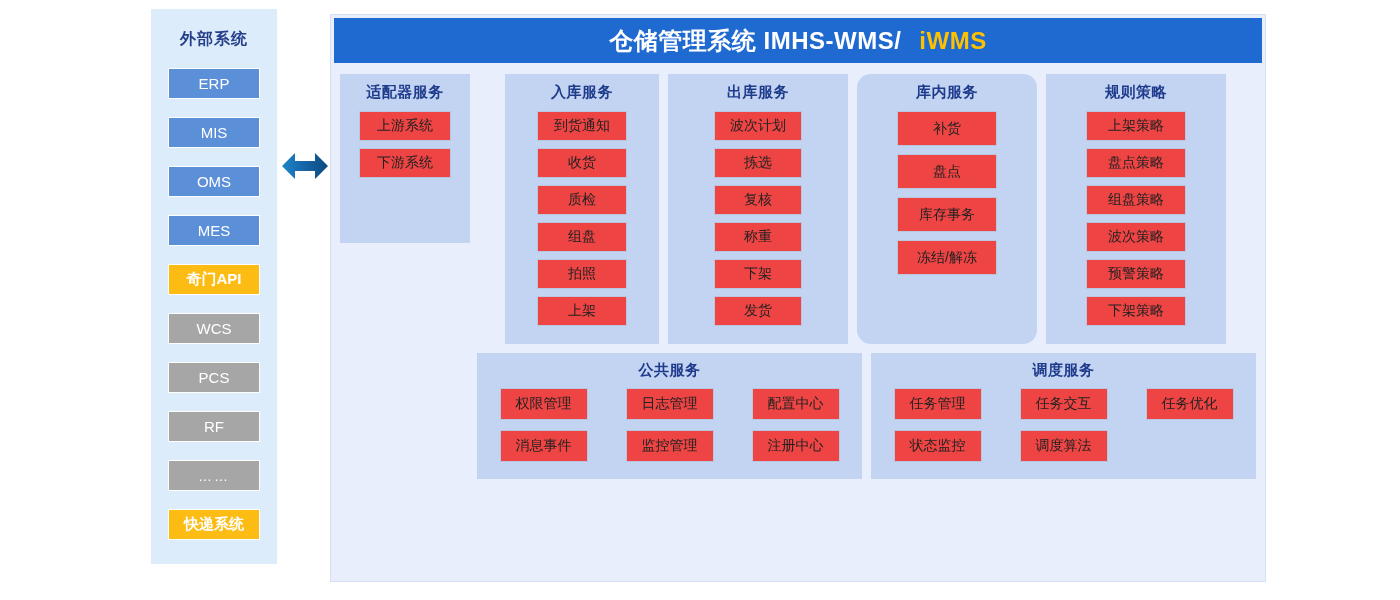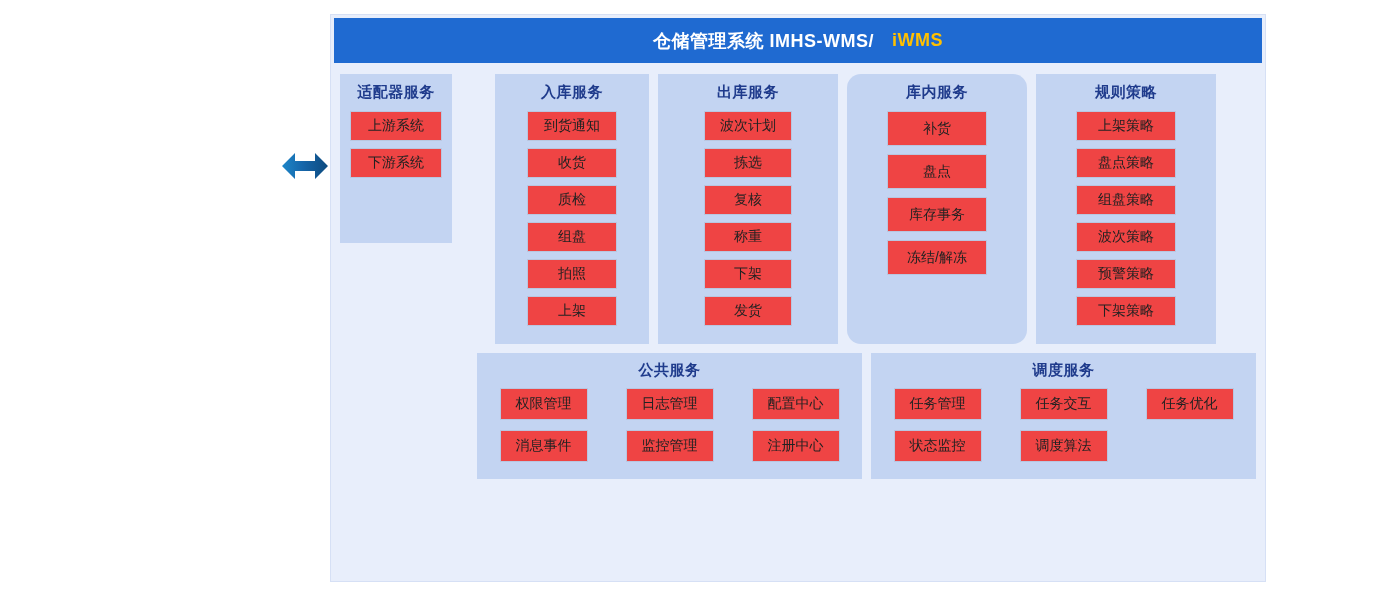--- a/index.html
+++ b/index.html
@@ -49,21 +49,21 @@
     width: 936px; height: 568px;
     background: #e8eefb;
     border: 1px solid #d6e0f5;
     padding: 0;
   }
   .wms-header {
     margin: 3px 3px 0 3px;
     height: 45px;
     background: #1f6ad1;
     display: flex; align-items: center; justify-content: center;
-    color: #ffffff; font-size: 18px; font-weight: bold; letter-spacing: .5px;
+    color: #ffffff; font-size: 24px; font-weight: bold; letter-spacing: .5px;
   }
   .wms-header .accent { color: #ffc000; margin-left: 18px; }
 
   .wms-body {
     position: relative;
     padding: 11px 9px 0 9px;
   }
 
   
   .panel {
@@ -81,21 +81,21 @@
     display: flex; align-items: center; justify-content: center;
     font-size: 14px; color: #222222;
     height: 30px;
     margin-bottom: 7px;
     white-space: nowrap;
   }
   .item:last-child { margin-bottom: 0; }
 
   
   .top-row { display: flex; gap: 9px; align-items: flex-start; }
-  .col-a { width: 120px; display: flex; flex-direction: row; }
+  .col-a { width: 130px; display: flex; flex-direction: column; }
   .col-a .panel .item { width: 92px; }
   .panel-adapter { height: 169px; }
   .panel-visual  { height: 240px; }
   .panel-visual .item { height: 31px; margin-bottom: 6px; }
 
   .col-b { width: 180px; padding-left: 26px; }
   .panel-inbound { height: 270px; }
   .panel-inbound .item { width: 90px; }
 
   .col-c { width: 180px; }
@@ -121,20 +121,34 @@
     justify-items: center;
   }
   .grid3 .item { width: 88px; height: 32px; margin: 0; }
   .grid3 .spacer { width: 88px; height: 32px; }
 </style>
 </head>
 <body>
 
 <div class="canvas">
 
+  <div class="sidebar">
+    <div class="sidebar-title">外部系统</div>
+
+    <div class="sys-chip blue">ERP</div>
+    <div class="sys-chip blue">MIS</div>
+    <div class="sys-chip blue">OMS</div>
+    <div class="sys-chip blue">MES</div>
+    <div class="sys-chip amber">奇门API</div>
+    <div class="sys-chip grey">WCS</div>
+    <div class="sys-chip grey">PCS</div>
+    <div class="sys-chip grey">RF</div>
+    <div class="sys-chip dots">……</div>
+    <div class="sys-chip amber last">快递系统</div>
+  </div>
 
   <div class="connector">
     <svg width="46" height="36" viewBox="0 0 46 36">
       <defs>
         <linearGradient id="arrowGrad" x1="0" y1="0" x2="1" y2="0">
           <stop offset="0%" stop-color="#1d86c8"></stop>
           <stop offset="45%" stop-color="#1666aa"></stop>
           <stop offset="100%" stop-color="#0d4a7e"></stop>
         </linearGradient>
       </defs>

